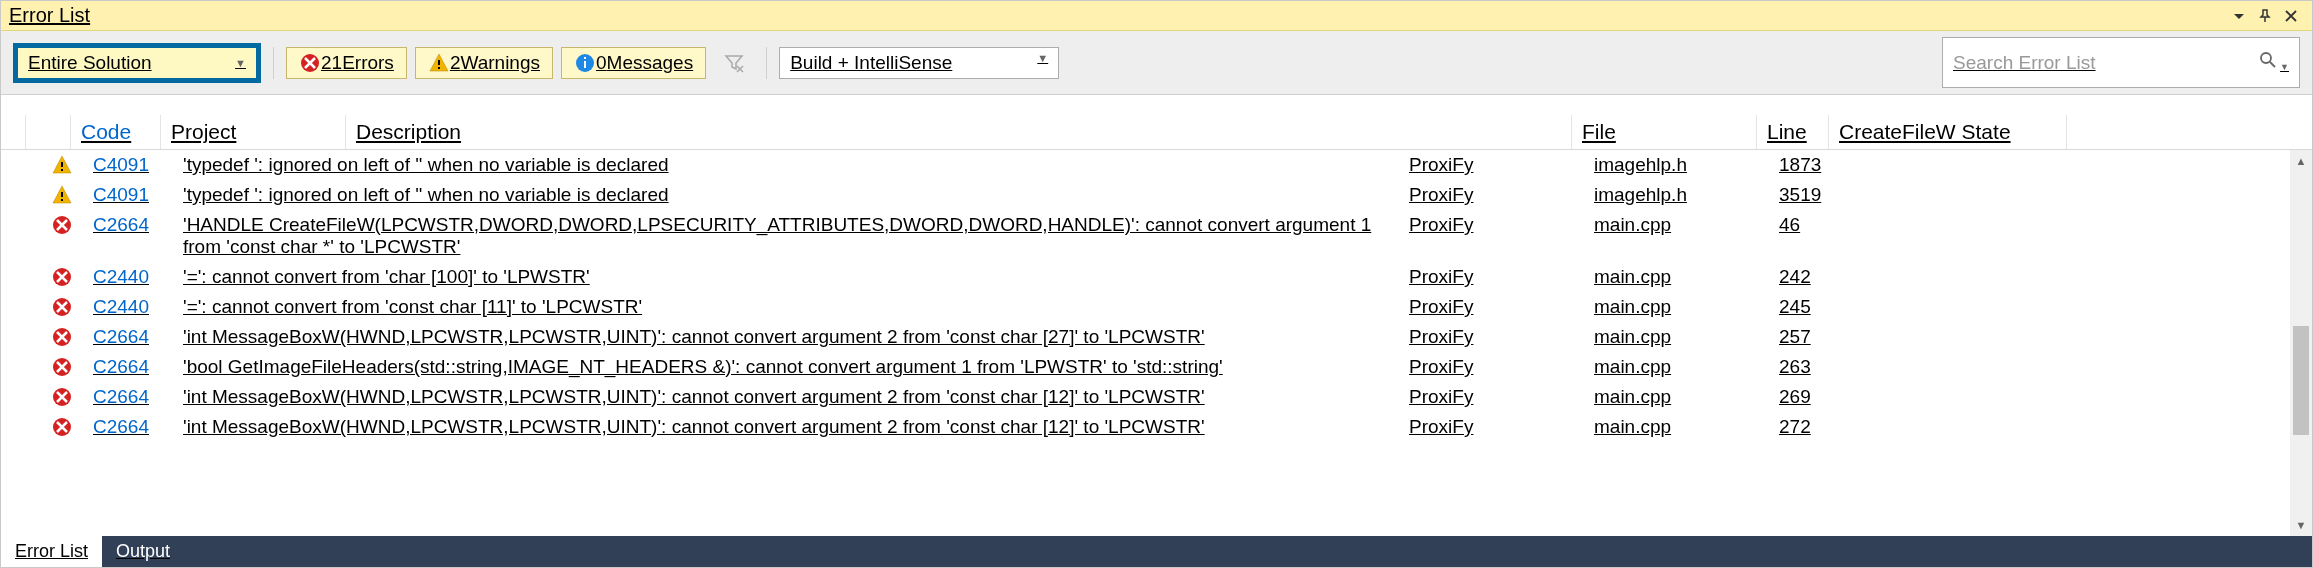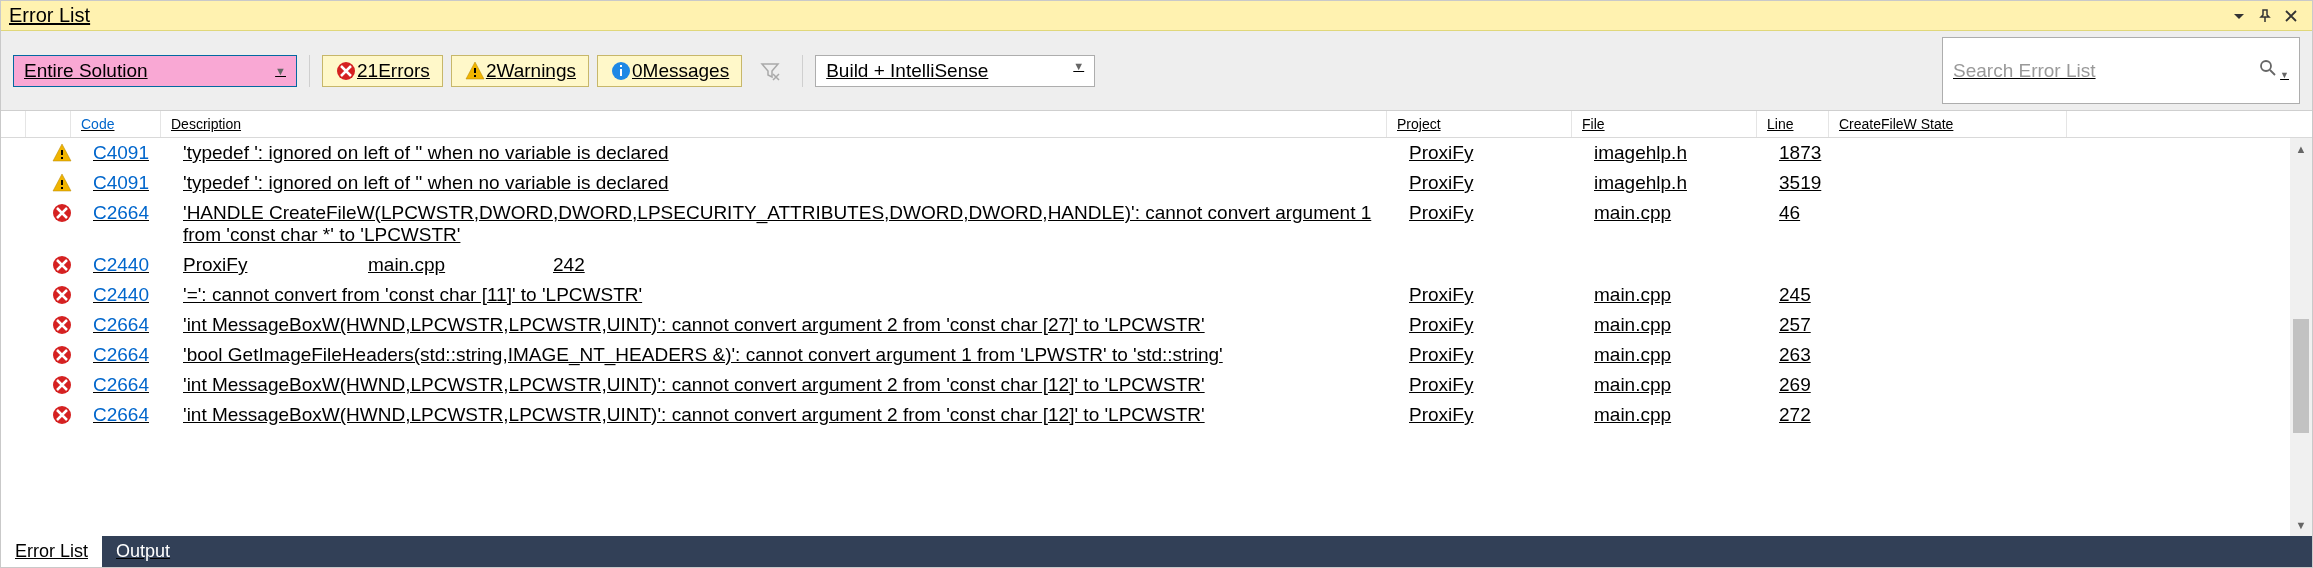--- a/index.html
+++ b/index.html
@@ -5,36 +5,36 @@
 * { box-sizing: border-box; margin: 0; padding: 0; }
 body { font-family: "Segoe UI", Tahoma, sans-serif; font-size: 19px; background: #fff; overflow: hidden; }
 
 .window { width: 2313px; height: 568px; border: 1px solid #c9c9c9; display: flex; flex-direction: column; position: relative; text-decoration: underline; }
 
 .titlebar { background: #fff2b0; border-bottom: 1px solid #e0d77a; display: flex; align-items: center; padding: 3px 8px; font-size: 20px; }
 .titlebar .title { flex: 1; }
 .titlebar .ctl { padding: 2px 6px; cursor: pointer; display: flex; align-items: center; }
 
 .toolbar { background: #eeeeee; border-bottom: 1px solid #cfcfcf; display: flex; align-items: center; padding: 6px 12px; gap: 8px; }
-.scope { background: #f9a8d4; border: 1px solid #0369a1; padding: 4px 10px; width: 284px; display: flex; align-items: center; justify-content: space-between; font-size: 19px; }
+.scope { background: #fef9c3; border: 5px solid #0369a1; padding: 4px 10px; width: 248px; display: flex; align-items: center; justify-content: space-between; font-size: 19px; }
 .scope .arrow { font-size: 11px; color: #666; }
 .divider { width: 1px; height: 32px; background: #cfcfcf; margin: 0 4px; }
 .filter { background: #fff8c9; border: 1px solid #c7b76a; padding: 4px 12px; display: flex; align-items: center; font-size: 19px; }
 .filterbtn { background: #eeeeee; border: 1px solid transparent; padding: 4px 8px; display: flex; align-items: center; opacity: 0.5; }
 .filterbtn svg { width: 22px; height: 22px; }
 .bi { background: #fff; border: 1px solid #adadad; padding: 4px 10px; width: 280px; display: flex; align-items: flex-start; justify-content: space-between; font-size: 19px; }
 .bi .arrow { font-size: 11px; color: #666; }
 .spacer { flex: 1; }
-.search { background: #fff; border: 1px solid #adadad; padding: 20px 10px; width: 358px; display: flex; align-items: center; justify-content: space-between; font-size: 19px; color: #888; }
+.search { background: #fff; border: 1px solid #adadad; padding: 12px 10px; width: 358px; display: flex; align-items: center; justify-content: space-between; font-size: 19px; color: #888; }
 .search input { border: none; outline: none; flex: 1; font-size: 19px; color: #333; }
 .search input::placeholder { color: #999; }
 
 .grid { flex: 1; position: relative; overflow: hidden; display: flex; flex-direction: column; }
 .header-row { display: flex; background: #fff; border-bottom: 1px solid #d9d9d9; padding-right: 22px; }
-.header-row .cell { border-right: 1px solid #e5e5e5; padding: 5px 10px; font-size: 14px; }
+.header-row .cell { border-right: 1px solid #e5e5e5; padding: 5px 10px; font-size: 21px; margin-top: 20px; }
 .body { flex: 1; overflow-y: hidden; position: relative; }
 .row { display: flex; align-items: flex-start; padding: 2px 12px; }
 .row .cell { padding: 2px 10px; font-size: 19px; }
 .row.clipped { max-height: 26px; overflow: hidden; }
 .c-icon { width: 45px; display: flex; justify-content: flex-end; align-items: center; }
 .c-blank { width: 25px; }
 .c-code { width: 90px; color: #0066cc; }
 .c-desc { width: 1226px; }
 .c-proj { width: 185px; }
 .c-file { width: 185px; }
@@ -133,22 +133,22 @@
             <path d="M12 12l5 5" stroke="#666" stroke-width="1.8"></path>
           </svg><span style="font-size:9px;color:#666;margin-left:2px;">▼</span></span>
     </div>
   </div>
 
   <div class="grid">
     <div class="header-row">
       <div class="cell c-blank"></div>
       <div class="cell c-icon"></div>
       <div class="cell c-code">Code</div>
+      <div class="cell c-proj">Project</div>
       <div class="cell c-desc">Description</div>
-      <div class="cell c-proj">Project</div>
       <div class="cell c-file">File</div>
       <div class="cell c-line">Line</div>
       <div class="cell c-supp">CreateFileW State</div>
     </div>
     <div class="body" id="grid-body">
       <div class="row">
           <div class="cell c-blank"></div>
           <div class="cell c-icon">
             <span class="ico-warn">
               <svg viewBox="0 0 22 22">
@@ -204,20 +204,21 @@
           <div class="cell c-blank"></div>
           <div class="cell c-icon">
             <span class="ico-err">
               <svg viewBox="0 0 22 22">
                 <circle cx="11" cy="11" r="9" fill="#d52121"></circle>
                 <path d="M6 6L16 16M16 6L6 16" stroke="#fff" stroke-width="2.5"></path>
               </svg>
             </span>
           </div>
           <div class="cell c-code">C2440</div>
+          <div class="cell c-desc">'=': cannot convert from 'char [100]' to 'LPWSTR'</div>
           <div class="cell c-proj">ProxiFy</div>
           <div class="cell c-file">main.cpp</div>
           <div class="cell c-line">242</div>
           <div class="cell c-supp"></div>
         </div>
         <div class="row">
           <div class="cell c-blank"></div>
           <div class="cell c-icon">
             <span class="ico-err">
               <svg viewBox="0 0 22 22">

